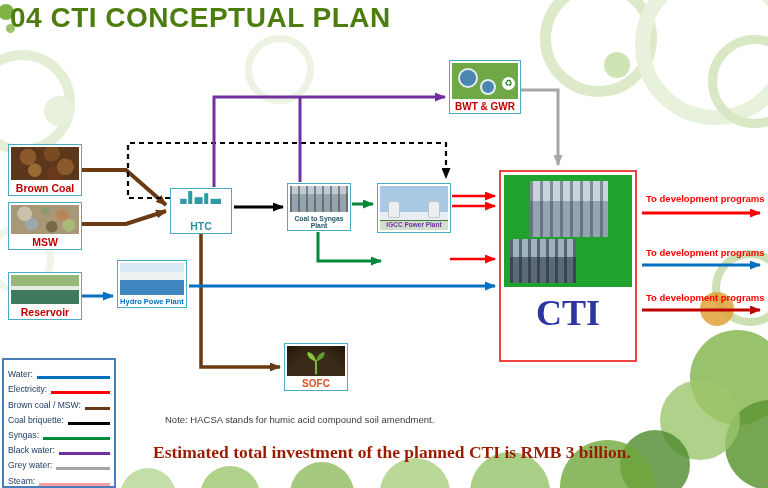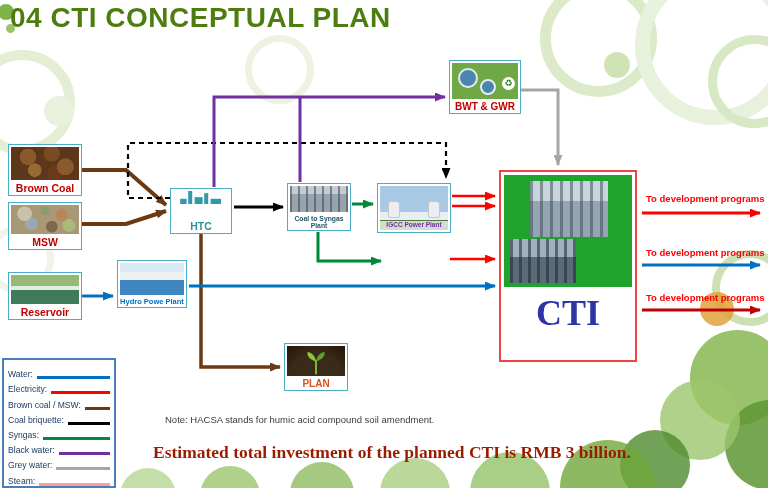--- a/index.html
+++ b/index.html
@@ -219,21 +219,21 @@
   </div>
 
   <div class="node n-hacsa">
     <div class="img img-hacsa">
       <svg width="30" height="26" viewBox="0 0 40 34">
         <path d="M20 32 C20 24 20 18 20 13" stroke="#7FBF3F" stroke-width="2.5" fill="none"></path>
         <path d="M20 15 C12 13 7 7 9 2 C16 4 19 9 20 15 Z" fill="#8CC63E"></path>
         <path d="M20 15 C28 13 33 7 31 2 C24 4 21 9 20 15 Z" fill="#5E9E2E"></path>
       </svg>
     </div>
-    <div class="lbl">PLAN</div>
+    <div class="lbl">SOFC</div>
   </div>
 
   <div class="node n-cti">
     <div class="cti-green">
       <div class="cti-ph1"></div>
       <div class="cti-ph2"></div>
     </div>
     <div class="cti-label">CTI</div>
   </div>
 

